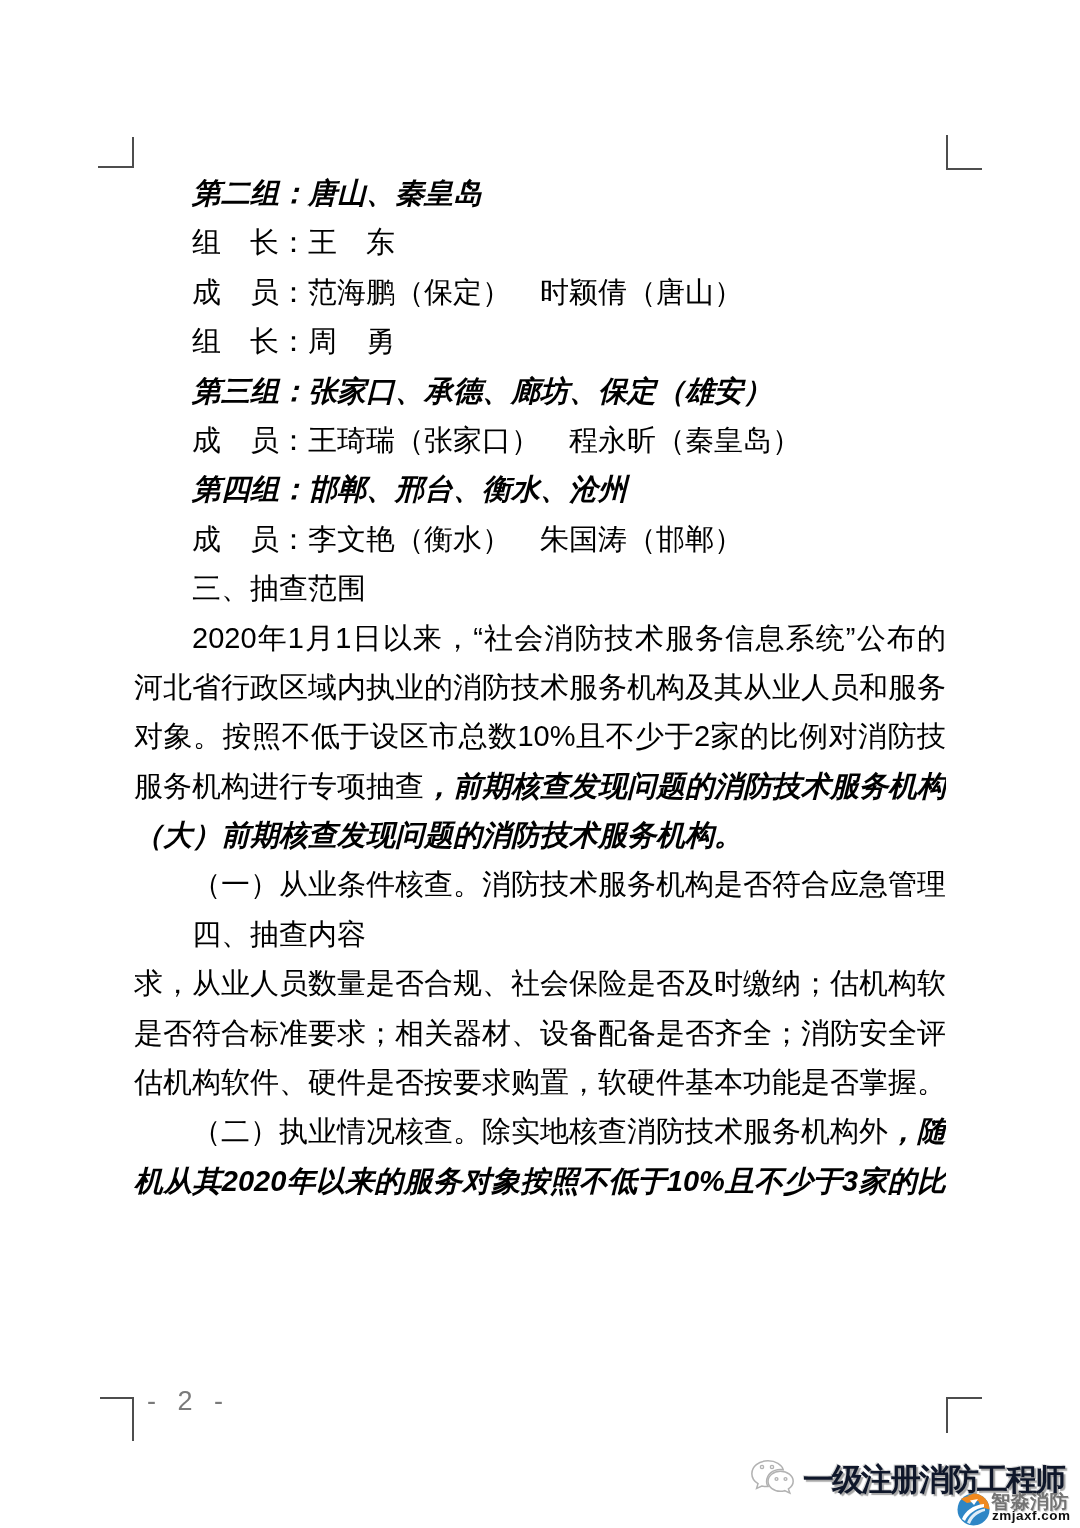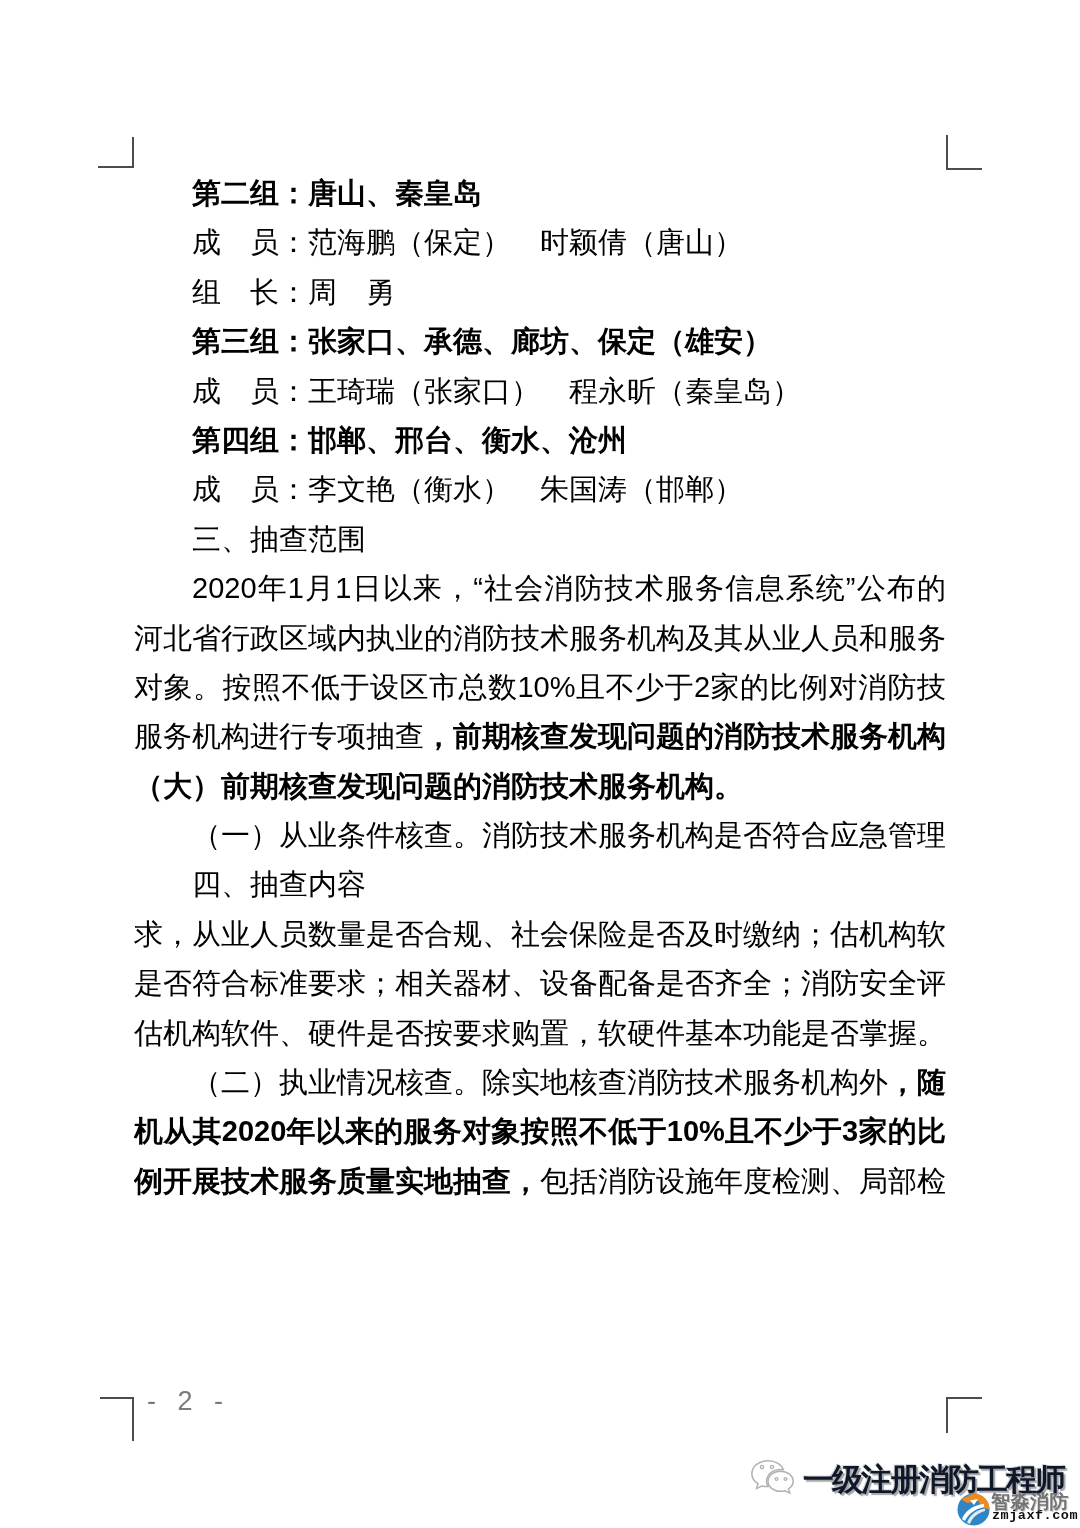--- a/index.html
+++ b/index.html
@@ -14,21 +14,21 @@
   .content {
     position:absolute; left:134px; top:169px; width:812px;
     font-size:29px; color:#000; font-weight:400;
   }
   .line { height:49.4px; line-height:49.4px; white-space:nowrap; }
   .line.fill {
     white-space:normal; overflow:hidden;
     text-align:justify; text-align-last:justify;
   }
   .line.indent { padding-left:58px; }
-  .b { font-weight:700; }
+  .b { font-weight:700;font-style:italic; }
   
   .pagenum {
     position:absolute; left:147px; top:1386px;
     font-size:27px; color:#7a7a7a; letter-spacing:7px; white-space:nowrap;
   }
   
   .footer-title {
     position:absolute; left:803px; top:1459px;
     font-size:31px; font-weight:700; letter-spacing:-2px; white-space:nowrap;
     color:#0f172a;
@@ -36,57 +36,57 @@
   }
   .wechat { position:absolute; left:748px; top:1456px; }
   .zm-logo { position:absolute; left:957px; top:1493px; }
   .zm-name {
     position:absolute; left:991px; top:1489px;
     font-size:19px; font-weight:700; color:#737373; letter-spacing:0.5px;
     text-shadow:1px 1px 0 #cfcfcf; white-space:nowrap;
   }
   .zm-url {
     position:absolute; left:992px; top:1508px;
-    font-size:13.5px; font-weight:700; color:#101010; letter-spacing:0.5px; white-space:nowrap;font-family:Liberation Mono, monospace;
+    font-size:13.5px; font-weight:700; color:#101010; letter-spacing:0.5px; white-space:nowrap;
   }
 </style>
 </head>
 <body>
 
 <div class="mark" style="left:132px; top:137px; width:2px; height:31px;"></div>
 <div class="mark" style="left:98px; top:166px; width:36px; height:2px;"></div>
 <div class="mark" style="left:946px; top:135px; width:2px; height:35px;"></div>
 <div class="mark" style="left:946px; top:168px; width:36px; height:2px;"></div>
 <div class="mark" style="left:100px; top:1397px; width:34px; height:2px;"></div>
 <div class="mark" style="left:132px; top:1397px; width:2px; height:44px;"></div>
 <div class="mark" style="left:946px; top:1397px; width:36px; height:2px;"></div>
 <div class="mark" style="left:946px; top:1397px; width:2px; height:36px;"></div>
 
 <div class="content">
     <div class="line indent"><span class="b">第二组：唐山、秦皇岛</span></div>
+    <div class="line indent"><span>组　长：王　东</span></div>
     <div class="line indent"><span>成　员：范海鹏（保定）　时颖倩（唐山）</span></div>
     <div class="line indent"><span>组　长：周　勇</span></div>
     <div class="line indent"><span class="b">第三组：张家口、承德、廊坊、保定（雄安）</span></div>
     <div class="line indent"><span>成　员：王琦瑞（张家口）　程永昕（秦皇岛）</span></div>
     <div class="line indent"><span class="b">第四组：邯郸、邢台、衡水、沧州</span></div>
     <div class="line indent"><span>成　员：李文艳（衡水）　朱国涛（邯郸）</span></div>
     <div class="line indent"><span>三、抽查范围</span></div>
     <div class="line indent fill"><span>2020年1月1日以来，“社会消防技术服务信息系统”公布的在</span></div>
     <div class="line fill"><span>河北省行政区域内执业的消防技术服务机构及其从业人员和服务</span></div>
     <div class="line fill"><span>对象。按照不低于设区市总数10%且不少于2家的比例对消防技术</span></div>
     <div class="line fill"><span>服务机构进行专项抽查</span><span class="b">，前期核查发现问题的消防技术服务机构</span></div>
     <div class="line"><span class="b">（大）前期核查发现问题的消防技术服务机构。</span></div>
     <div class="line indent fill"><span>（一）从业条件核查。消防技术服务机构是否符合应急管理</span></div>
     <div class="line indent"><span>四、抽查内容</span></div>
     <div class="line fill"><span>求，从业人员数量是否合规、社会保险是否及时缴纳；估机构软件</span></div>
     <div class="line fill"><span>是否符合标准要求；相关器材、设备配备是否齐全；消防安全评</span></div>
     <div class="line fill"><span>估机构软件、硬件是否按要求购置，软硬件基本功能是否掌握。</span></div>
     <div class="line indent fill"><span>（二）执业情况核查。除实地核查消防技术服务机构外</span><span class="b">，随</span></div>
     <div class="line fill"><span class="b">机从其2020年以来的服务对象按照不低于10%且不少于3家的比</span></div>
-    <div class="line fill"><span class="b">例开展技术服务质量实地抽查，</span><span>包括消防设施年度检测、局部检</span></div>
   </div>
 
 <div class="pagenum">- 2 -</div>
 
 <div class="wechat">
   <svg width="54" height="44" viewBox="0 0 54 44">
     <g fill="#ffffff" stroke="#b2b2b2" stroke-width="1.6">
       <path d="M20 3 C10 3 3 9 3 16.5 C3 21 5.5 24.5 9.5 27 L8 32 L13.5 29.5 C15.5 30 17.7 30.3 20 30 C20 30 20 30 20 30 C19 28.5 18.5 26.8 18.5 25 C18.5 17.5 25 12 33 12 C34 12 35 12.1 36 12.3 C34.5 6.8 28 3 20 3 Z" transform="translate(1,2) scale(0.95)"></path>
       <path d="M33 14 C25.8 14 20 18.7 20 24.5 C20 30.3 25.8 35 33 35 C34.6 35 36.1 34.8 37.5 34.4 L43 37 L41.5 32.5 C44.6 30.6 46.5 27.7 46.5 24.5 C46.5 18.7 40.4 14 33 14 Z" transform="translate(1,2) scale(0.95)"></path>
     </g>

